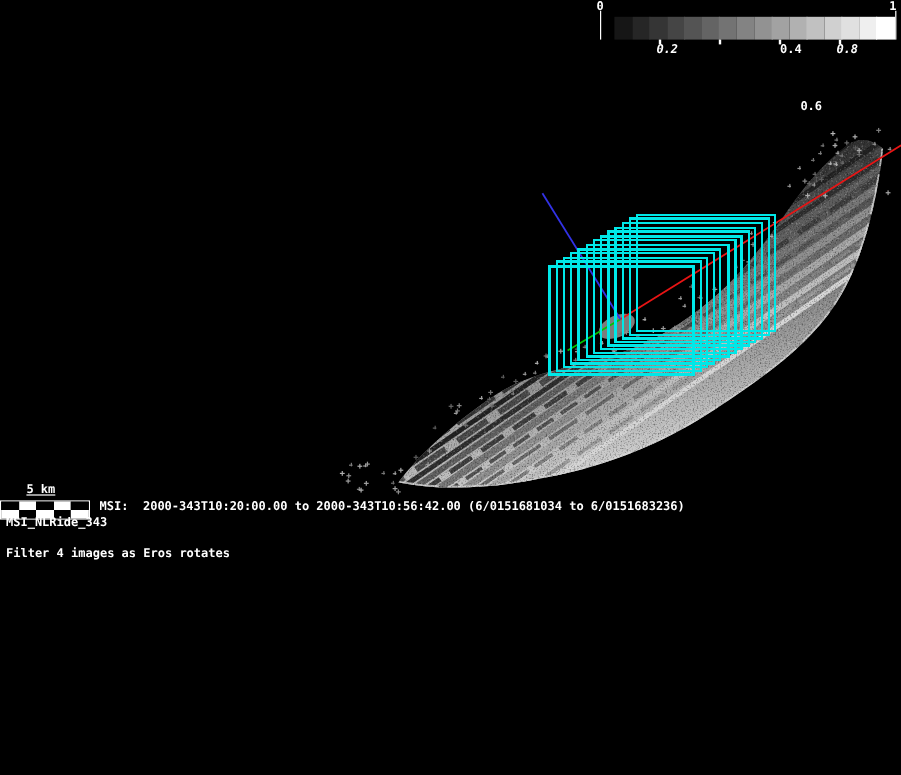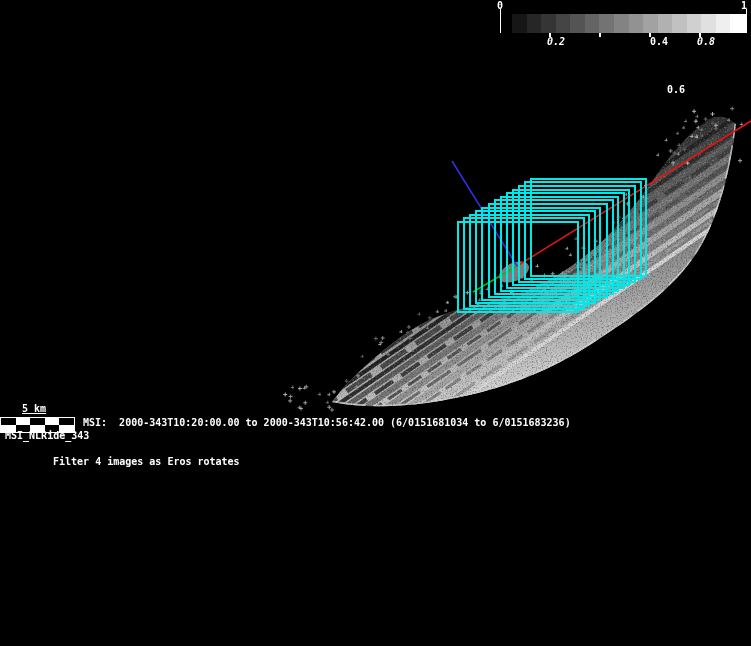--- a/index.html
+++ b/index.html
@@ -359,14 +359,14 @@
       <div class="sb-cell" style="left: 58.4px; top: 0px; background: rgb(0, 0, 0);"></div>
       <div class="sb-cell" style="left: 0px; top: 7px; background: rgb(255, 255, 255);"></div>
       <div class="sb-cell" style="left: 14.6px; top: 7px; background: rgb(0, 0, 0);"></div>
       <div class="sb-cell" style="left: 29.2px; top: 7px; background: rgb(255, 255, 255);"></div>
       <div class="sb-cell" style="left: 43.8px; top: 7px; background: rgb(0, 0, 0);"></div>
       <div class="sb-cell" style="left: 58.4px; top: 7px; background: rgb(255, 255, 255);"></div>
     </div>
 
   <div class="txt" style="left:83px;top:417px;">MSI:  2000-343T10:20:00.00 to 2000-343T10:56:42.00 (6/0151681034 to 6/0151683236)</div>
   <div class="txt" style="left:5px;top:430px;">MSI_NLRide_343</div>
-  <div class="txt" style="left:5px;top:456px;margin-left:48px;">Filter 4 images as Eros rotates</div>
+  <div class="txt" style="left:5px;top:456px;">Filter 4 images as Eros rotates</div>
 </div>
 
 </body></html>

